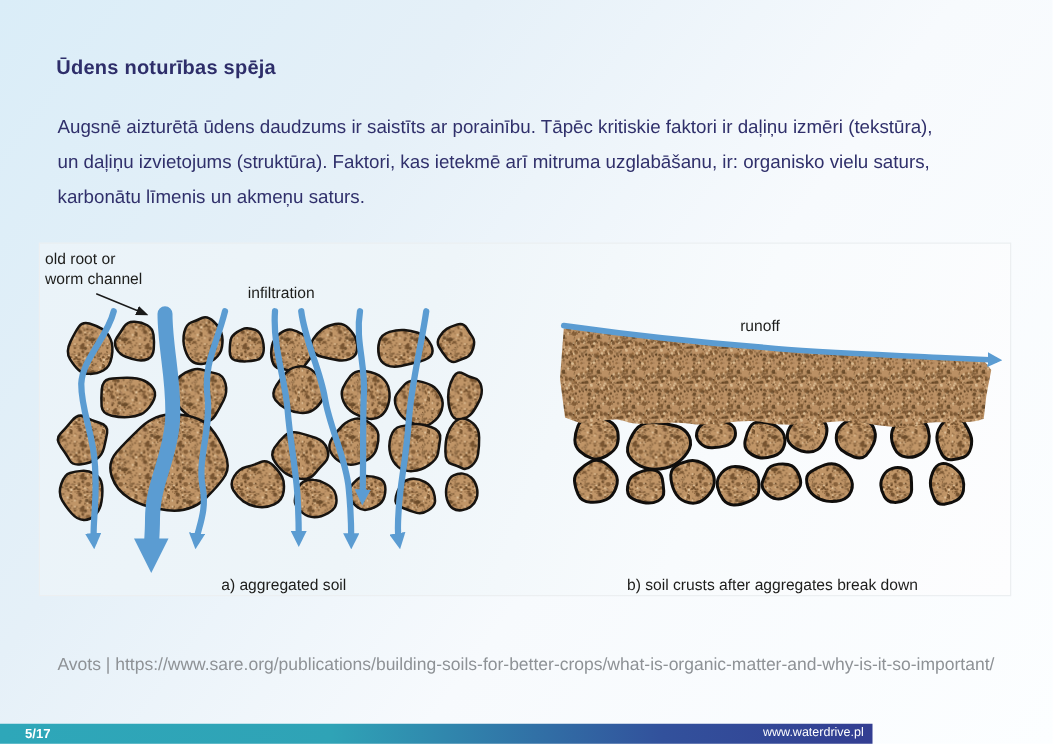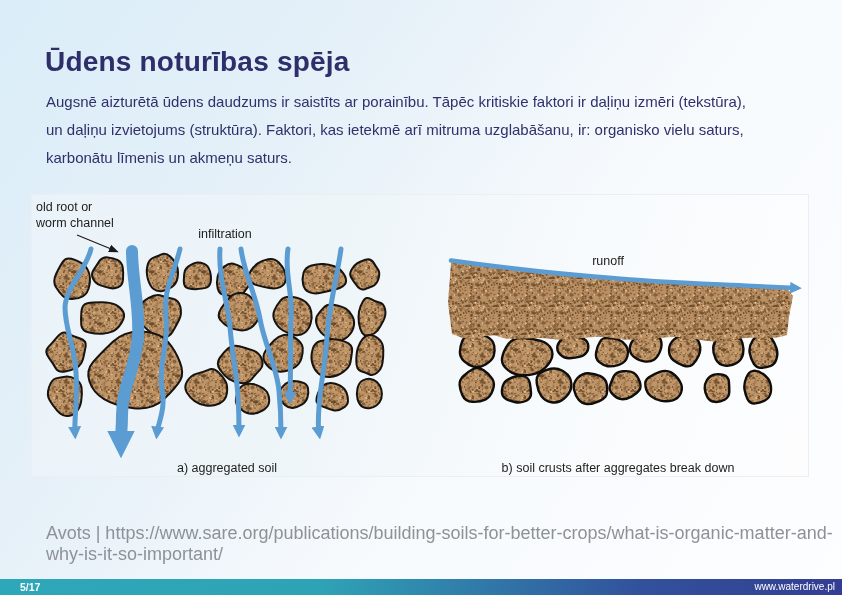--- a/index.html
+++ b/index.html
@@ -1,25 +1,25 @@
 <!DOCTYPE html>
 <html><head>
 <meta charset="utf-8">
 <style>
 html,body{margin:0;padding:0;}
 body{width:842px;height:595px;overflow:hidden;position:relative;
  font-family:"Liberation Sans",sans-serif;
  background:linear-gradient(126deg,#daedf8 0%,#e5f0f8 30%,#f7fafd 60%,#fcfeff 100%);}
-.title{position:absolute;left:45px;top:46px;font-size:28px;font-weight:bold;color:#2e2e6a;letter-spacing:0.2px;}
+.title{position:absolute;left:45px;top:46px;font-size:16px;font-weight:bold;color:#2e2e6a;letter-spacing:0.2px;}
 .lead{position:absolute;left:46px;top:88px;font-size:15px;line-height:28px;color:#30306b;}
 .panel{position:absolute;left:31px;top:194px;width:776px;height:281px;
  background:linear-gradient(110deg,#eaf3f9 0%,#eef5f9 38%,#f8fbfd 68%,#fdfdfe 100%);
  border:1px solid #eceff1;}
-.avots{position:absolute;left:46px;top:523px;font-size:18px;color:#8e9296;}
-.footer{position:absolute;left:0;top:579px;width:842px;height:16px;
+.avots{position:absolute;left:46px;top:523px;font-size:14px;color:#8e9296;}
+.footer{position:absolute;left:0;top:579px;width:698px;height:16px;
  background:linear-gradient(90deg,#2ea7b9 0%,#2fa3b6 38%,#32519c 76%,#333e92 100%);
  color:#fff;font-size:10px;}
 .footer .pg{position:absolute;left:20px;top:1.5px;font-weight:bold;font-size:10.5px;}
 .footer .url{position:absolute;right:7px;top:2px;text-align:center;}
 </style>
 </head>
 <body>
 <div class="title">Ūdens noturības spēja</div>
 <div class="lead">Augsnē aizturētā ūdens daudzums ir saistīts ar porainību. Tāpēc kritiskie faktori ir daļiņu izmēri (tekstūra),<br>
 un daļiņu izvietojums (struktūra). Faktori, kas ietekmē arī mitruma uzglabāšanu, ir: organisko vielu saturs,<br>

